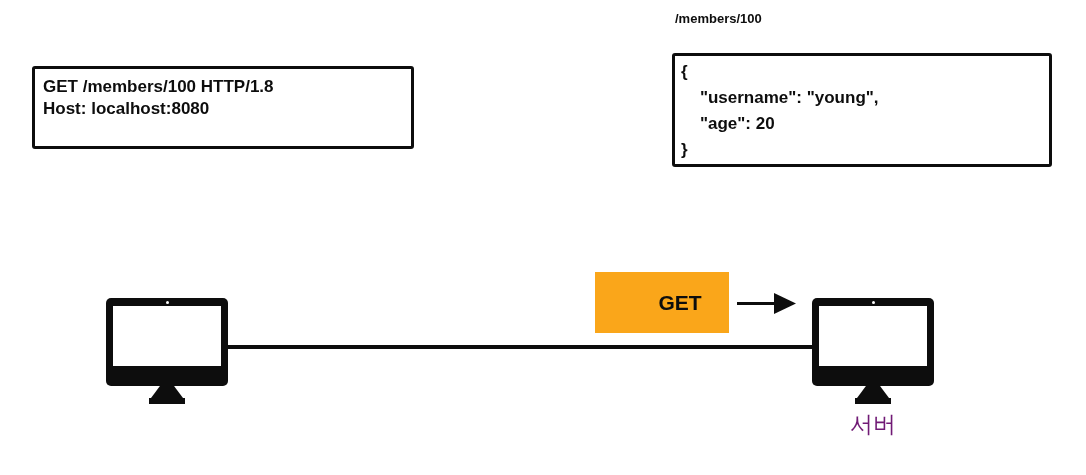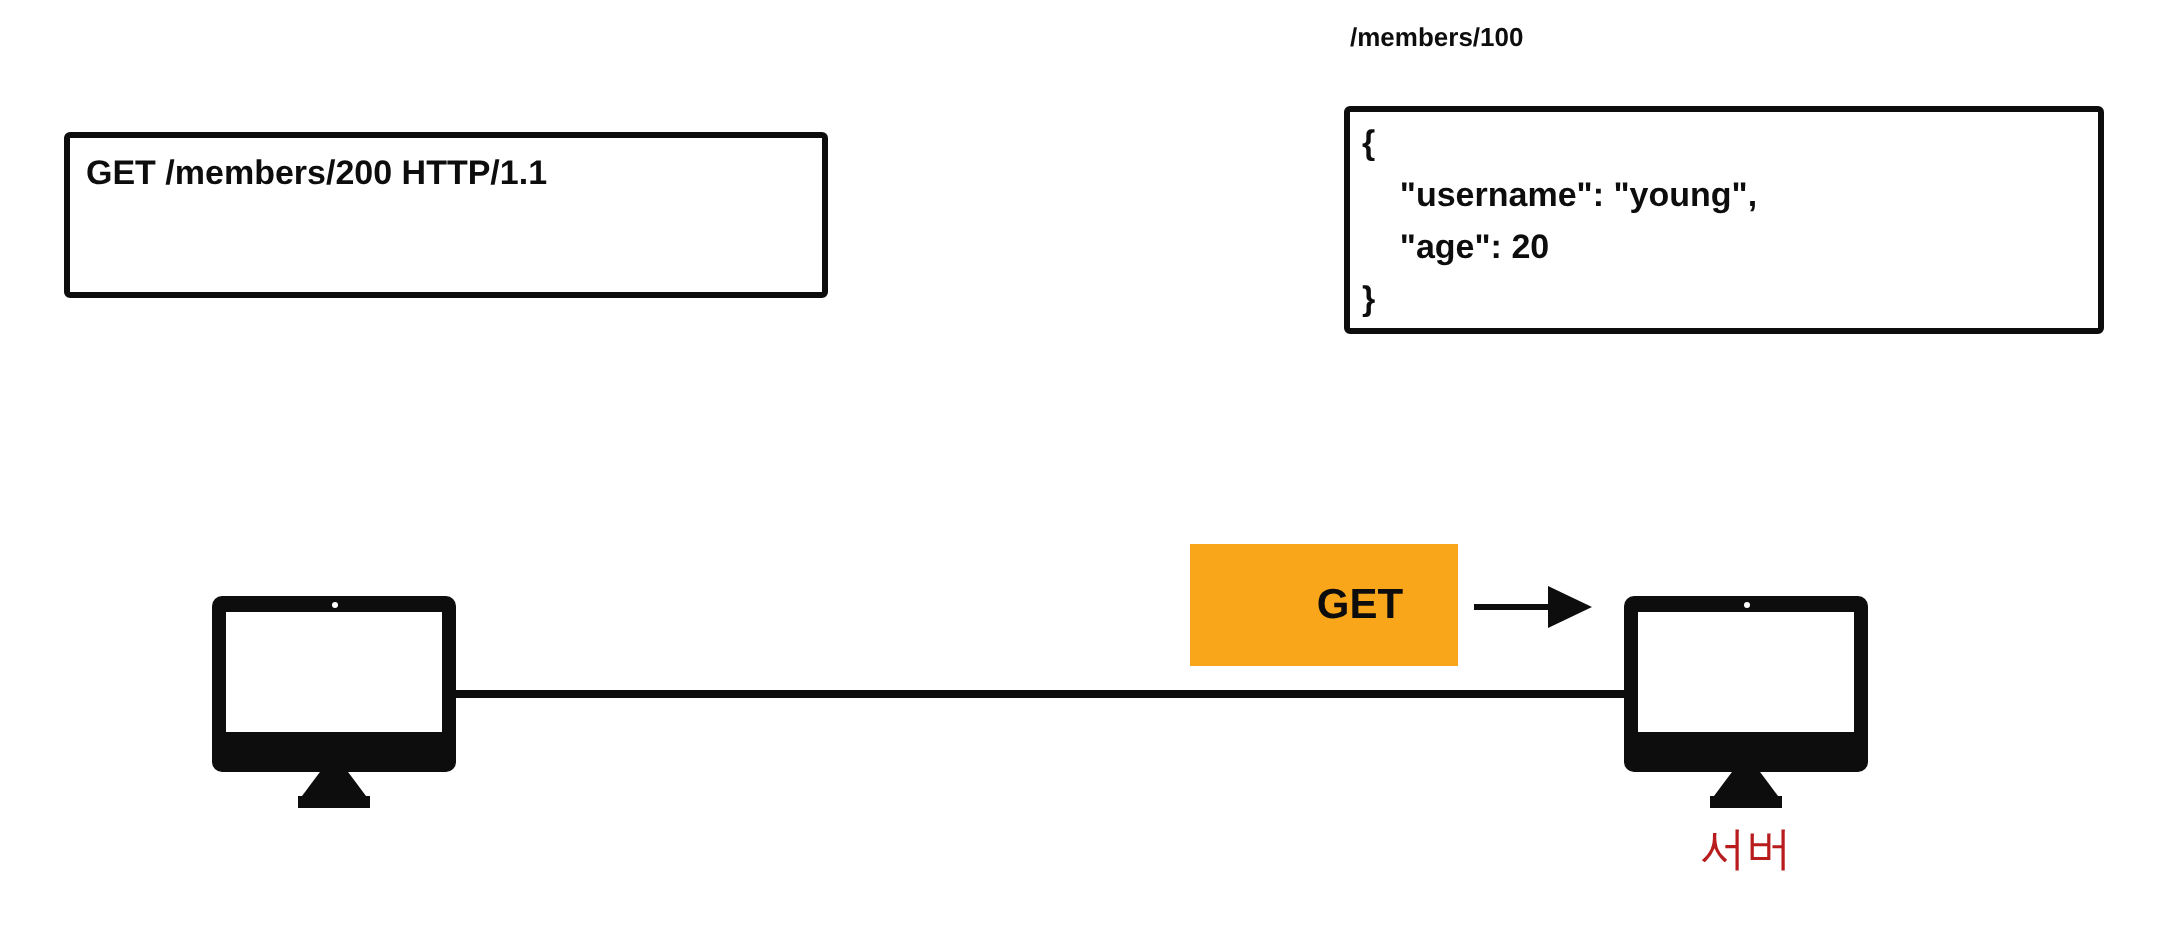--- a/index.html
+++ b/index.html
@@ -115,21 +115,22 @@
   }
   .client-label { left: 96px; top: 406px; width: 142px; }
   .server-label { left: 812px; top: 409px; width: 122px; }
 </style>
 </head>
 <body>
 
 <div class="canvas">
 
   <div class="sketch-box request-box">
-    <span class="request-line">GET /members/200 HTTP/1.1</span>
+    <span class="request-line">GET /members/100 HTTP/1.8</span>
+    <span class="request-line">Host: localhost:8080</span>
   </div>
 
   <div class="path-label">/members/100</div>
 
   <div class="sketch-box response-box">
     <span class="json-line">{</span>
     <span class="json-line">    "username": "young",</span>
     <span class="json-line">    "age": 20</span>
     <span class="json-line">}</span>
   </div>
@@ -154,15 +155,15 @@
     <div class="monitor-base"></div>
   </div>
 
   <div class="method-box" style="background-color: rgb(250, 166, 26);">GET</div>
 
   <svg class="arrow" width="60" height="25" viewBox="0 0 60 25">
     <line x1="1" y1="12.5" x2="42" y2="12.5" stroke="#0d0d0d" stroke-width="3"></line>
     <polygon points="38,2 60,12.5 38,23" fill="#0d0d0d"></polygon>
   </svg>
 
-  <div class="node-label server-label" style="color: #b91c1c;">서버</div>
+  <div class="node-label server-label" style="color: #701a75;">서버</div>
 
 </div>
 
 </body></html>

